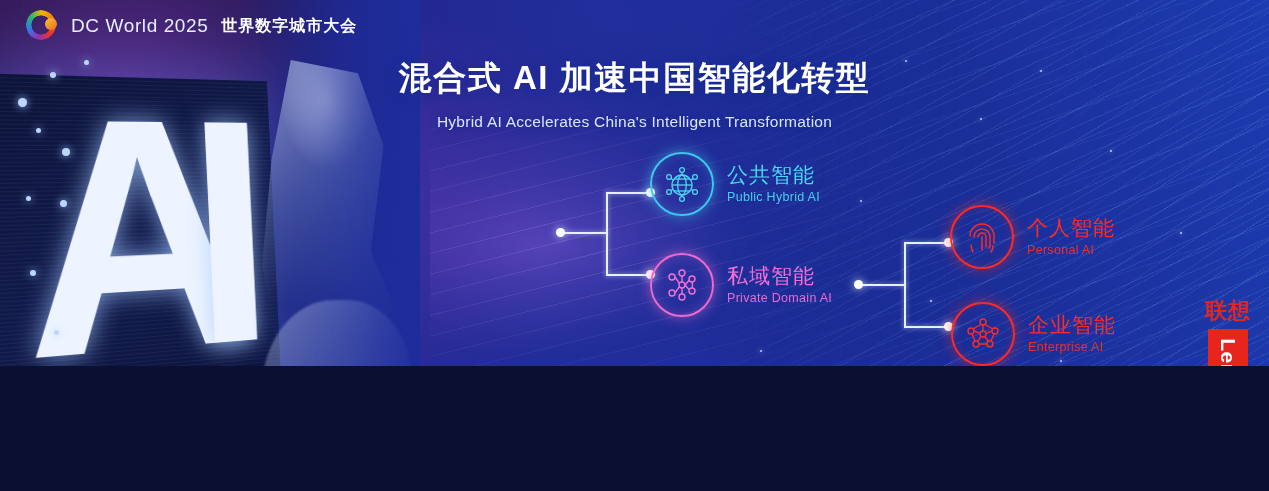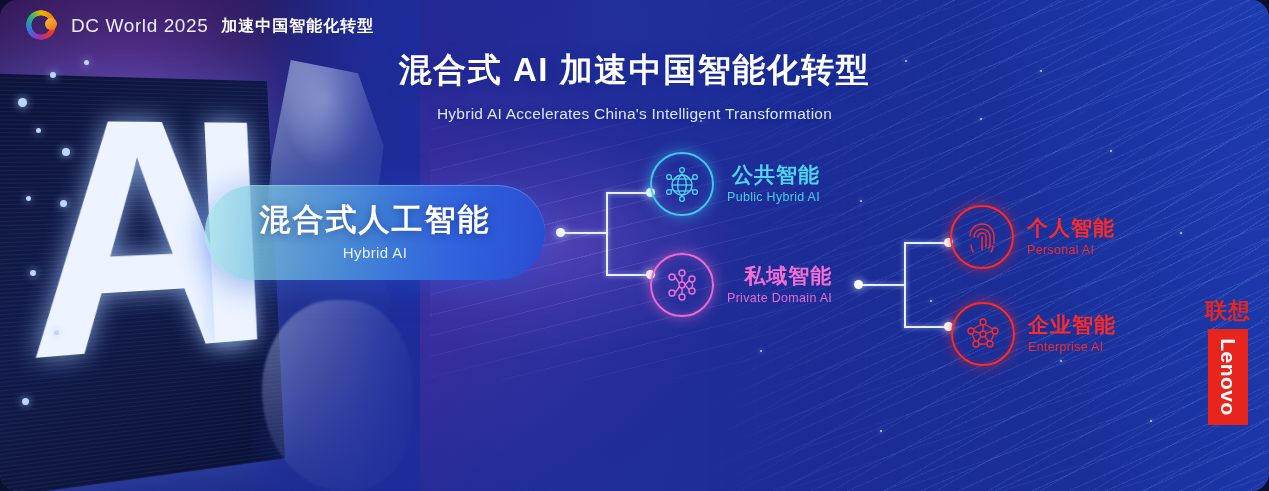--- a/index.html
+++ b/index.html
@@ -1,23 +1,22 @@
 <!DOCTYPE html>
 <html><head>
 <meta charset="utf-8">
 <style>
   html,body{margin:0;padding:0;background:#0b1030;}
   body{font-family:"Liberation Sans","DejaVu Sans",sans-serif;}
 
   .stage{
-    position:relative;width:1269px;height:491px;overflow:hidden;
+    position:relative;width:1269px;height:366px;overflow:hidden;
     background:
       radial-gradient(120% 150% at 12% 55%, rgba(120,60,180,.55) 0%, rgba(40,40,140,.25) 38%, rgba(0,0,0,0) 62%),
       linear-gradient(100deg,#2a1a5e 0%,#23228e 22%,#1f2f9e 45%,#1b2e9c 65%,#1a2a93 100%);
-    border-radius: 18px;
   }
 
   
   .leftphoto{
     position:absolute;left:0;top:0;width:420px;height:491px;
     background:
       linear-gradient(90deg,rgba(0,0,0,0) 55%,rgba(31,46,156,.55) 80%,rgba(28,42,150,1) 100%),
       radial-gradient(80% 60% at 30% 20%, rgba(150,70,200,.45), rgba(0,0,0,0) 60%),
       linear-gradient(160deg,#2b1750 0%,#241a63 35%,#1d2478 70%,#1c2a8c 100%);
     overflow:hidden;
@@ -99,21 +98,21 @@
   .logo-c:after{content:"";position:absolute;right:-2px;top:2px;width:13px;height:13px;background:transparent;}
   .logo-wrap{position:relative;width:32px;height:32px;}
   .logo-dot{position:absolute;right:1px;top:8px;width:12px;height:12px;border-radius:50%;
     background:linear-gradient(140deg,#f6c23a,#ef6a1c);}
   .brand-en{color:#e9eefc;font-size:19px;letter-spacing:.6px;font-weight:400;}
   .brand-cn{color:#ffffff;font-size:16px;font-weight:700;letter-spacing:1px;}
 
   
   .title-block{position:absolute;left:0;top:44px;width:100%;text-align:center;z-index:40;pointer-events:none;}
   .title-cn{color:#ffffff;font-size:33px;font-weight:700;letter-spacing:1.5px;
-    text-shadow:0 2px 14px rgba(20,40,140,.8);margin:4px;}
+    text-shadow:0 2px 14px rgba(20,40,140,.8);margin:12px;}
   .title-en{color:#dbe6ff;font-size:15.5px;font-weight:400;letter-spacing:.25px;margin-top:12px;
     text-shadow:0 1px 8px rgba(20,40,140,.8);}
 
   
   .pill{
     position:absolute;left:205px;top:185px;width:340px;height:95px;border-radius:48px;
     background:linear-gradient(95deg,rgba(168,228,236,.80) 0%,rgba(122,196,226,.78) 16%,rgba(74,146,225,.85) 46%,rgba(48,104,226,.92) 72%,rgba(38,78,210,.95) 100%);
     box-shadow:0 6px 34px rgba(40,90,220,.45),inset 0 1px 0 rgba(255,255,255,.25);
     display:flex;flex-direction:column;align-items:center;justify-content:center;z-index:30;
   }
@@ -122,21 +121,21 @@
 
   
   .conn{position:absolute;z-index:25;}
   .conn .ln{position:absolute;background:#e8f0ff;box-shadow:0 0 5px rgba(200,225,255,.7);}
   .conn .nd{position:absolute;width:9px;height:9px;border-radius:50%;background:#ffffff;
     box-shadow:0 0 8px rgba(210,230,255,.95);}
 
   
   .node{position:absolute;display:flex;align-items:center;gap:13px;z-index:30;}
   .ring{width:60px;height:60px;border-radius:50%;display:flex;align-items:center;justify-content:center;flex:0 0 auto;}
-  .node-cn{font-size:21px;font-weight:700;letter-spacing:1px;line-height:1.05;text-align:right;}
+  .node-cn{font-size:21px;font-weight:400;letter-spacing:1px;line-height:1.05;}
   .node-en{font-size:12.5px;letter-spacing:.3px;margin-top:3px;opacity:.95;}
 
   .c-cyan{color:#49d7f2;}  .r-cyan{border:2px solid #3fc8ee;box-shadow:0 0 14px rgba(63,200,238,.55),inset 0 0 12px rgba(63,200,238,.25);}
   .c-pink{color:#f36fd4;}  .r-pink{border:2px solid #ef6ad0;box-shadow:0 0 14px rgba(239,106,208,.55),inset 0 0 12px rgba(239,106,208,.25);}
   .c-red{color:#ff2a24;}   .r-red{border:2px solid #ff2a24;box-shadow:0 0 14px rgba(255,42,36,.5),inset 0 0 10px rgba(255,42,36,.2);}
 
   
   .lenovo{position:absolute;right:18px;top:300px;z-index:40;display:flex;flex-direction:column;align-items:center;}
   .lenovo-cn{color:#e8251d;font-size:22px;font-weight:700;line-height:1.02;letter-spacing:1px;text-align:center;}
   .lenovo-box{margin-top:7px;width:40px;height:96px;background:#e8251d;display:flex;align-items:center;justify-content:center;}
@@ -187,32 +186,28 @@
     <i style="left:700px;top:120px"></i>
       <i style="left:760px;top:350px"></i>
   </div>
 
   <div class="header">
     <div class="logo-wrap">
       <div class="logo-c"></div>
       <div class="logo-dot"></div>
     </div>
     <div class="brand-en">DC World 2025</div>
-    <div class="brand-cn">加速中国智能化转型</div>
+    <div class="brand-cn">世界数字城市大会</div>
   </div>
 
   <div class="title-block">
     <div class="title-cn">混合式 AI 加速中国智能化转型</div>
     <div class="title-en">Hybrid AI Accelerates China's Intelligent Transformation</div>
   </div>
 
-  <div class="pill">
-    <div class="pill-cn">混合式人工智能</div>
-    <div class="pill-en">Hybrid AI</div>
-  </div>
 
   <div class="conn" style="left:560px;top:170px;width:110px;height:130px;">
     <div class="ln" style="left:0px;top:62px;width:48px;height:2px;"></div>
     <div class="nd" style="left:-4px;top:58px;"></div>
     <div class="ln" style="left:46px;top:22px;width:2px;height:84px;"></div>
     <div class="ln" style="left:46px;top:22px;width:46px;height:2px;"></div>
     <div class="nd" style="left:86px;top:18px;"></div>
     <div class="ln" style="left:46px;top:104px;width:46px;height:2px;"></div>
     <div class="nd" style="left:86px;top:100px;"></div>
   </div>

